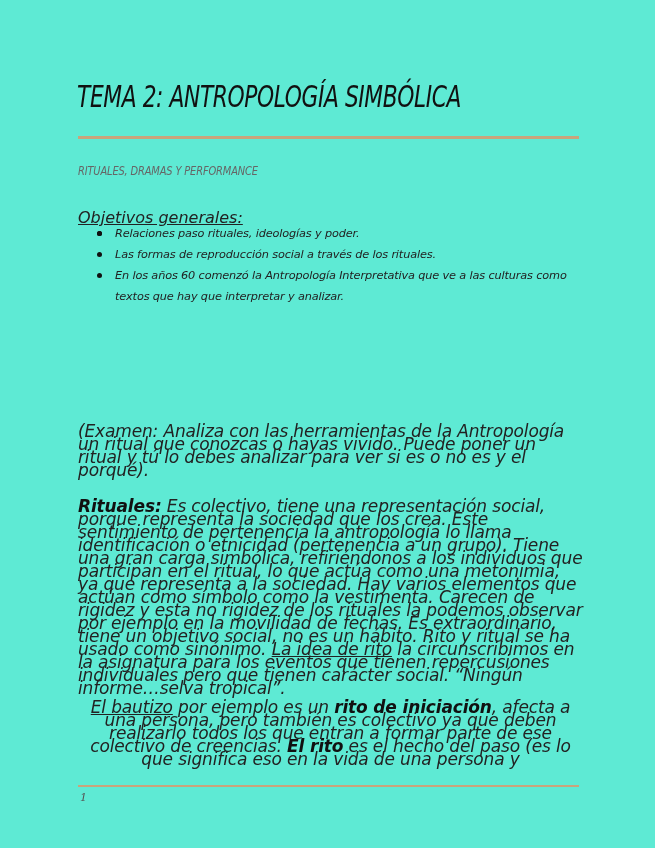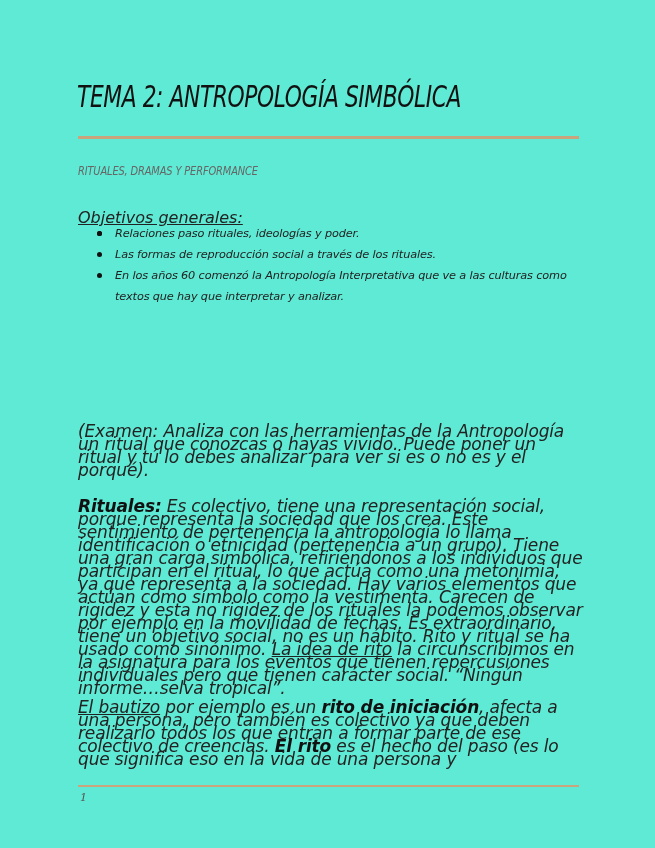--- a/index.html
+++ b/index.html
@@ -20,21 +20,21 @@
     font-size: 13px; color: #666; letter-spacing: -0.2px;
     transform: scaleX(0.76); transform-origin: left top; white-space: nowrap;
   }
   .objectives-label { position: absolute; left: 78px; top: 208px; font-size: 16px; text-decoration: underline; color: #222; }
   ul.objectives { position: absolute; left: 78px; top: 223px; width: 505px; margin: 0; padding: 0; list-style: none; }
   ul.objectives li { position: relative; padding-left: 37px; font-size: 11.3px; line-height: 21px; color: #222; letter-spacing: -0.15px; }
   ul.objectives li .bullet { position: absolute; left: 19px; top: 8px; width: 5px; height: 5px; border-radius: 50%; background: #111; }
   .para { position: absolute; left: 78px; width: 505px; margin: 0; font-size: 17px; line-height: 13px; color: #222; letter-spacing: -0.15px; }
   .p-exam { top: 425px; }
   .p-rituales { top: 500px; }
-  .p-bautizo { top: 701px; }
+  .p-bautizo { top: 701px; text-align: center; }
   .u { text-decoration: underline; }
   b { font-weight: bold; color: #111; }
   .page-number { position: absolute; left: 80px; top: 791px; font-size: 11px; color: #555; font-family: "DejaVu Serif", serif; }
 </style>
 </head>
 <body>
 
 <div class="page">
   <h1 class="title">TEMA 2: ANTROPOLOGÍA SIMBÓLICA</h1>
   <div class="rule top"></div>

